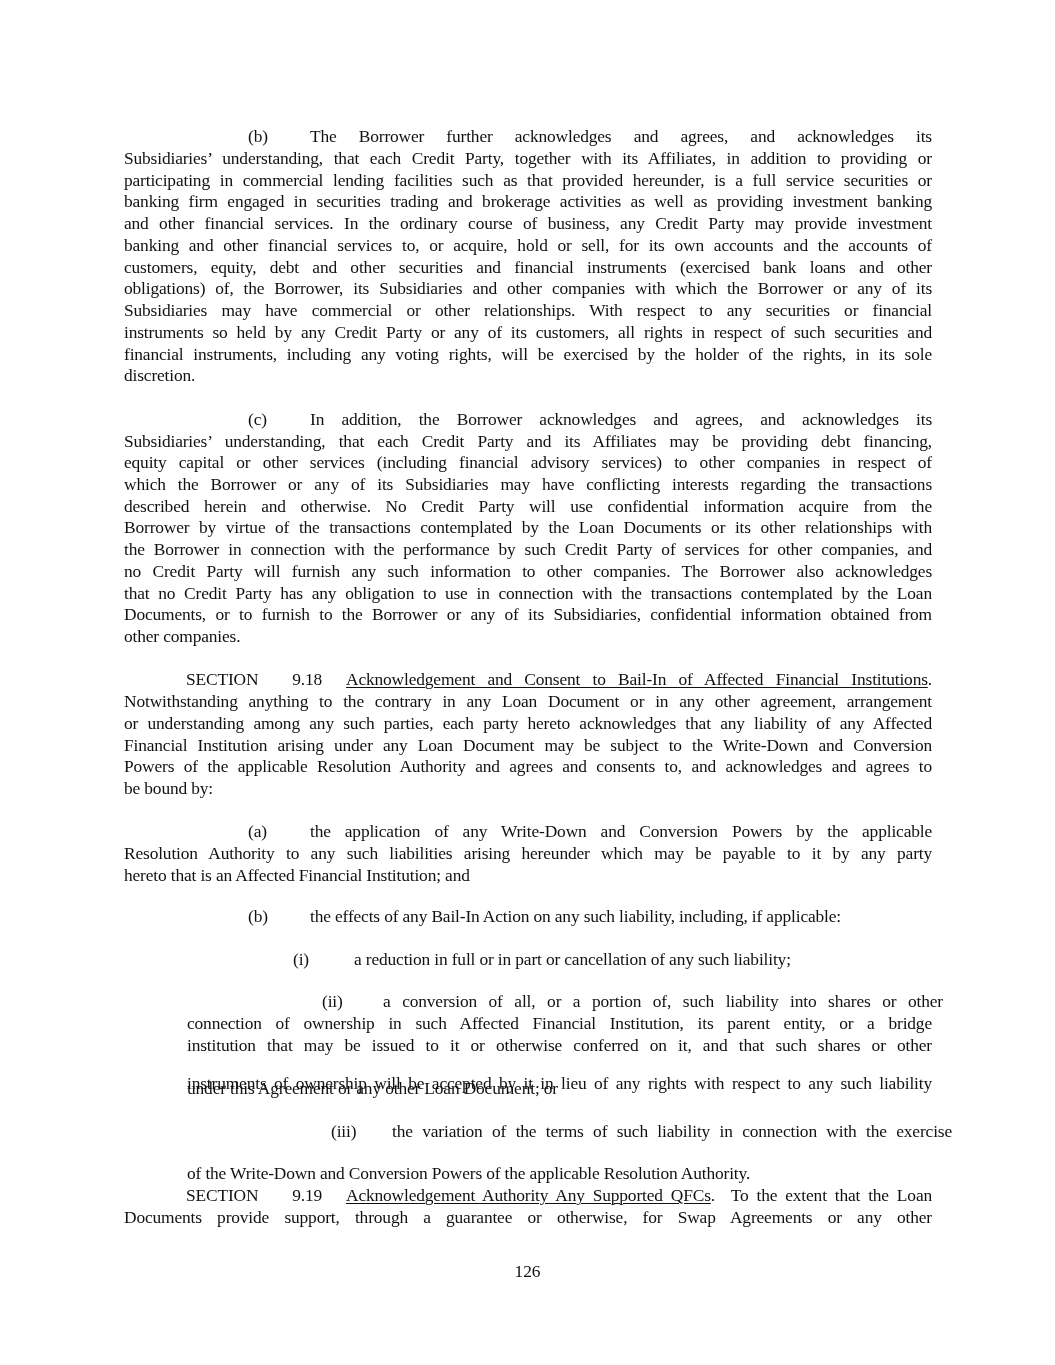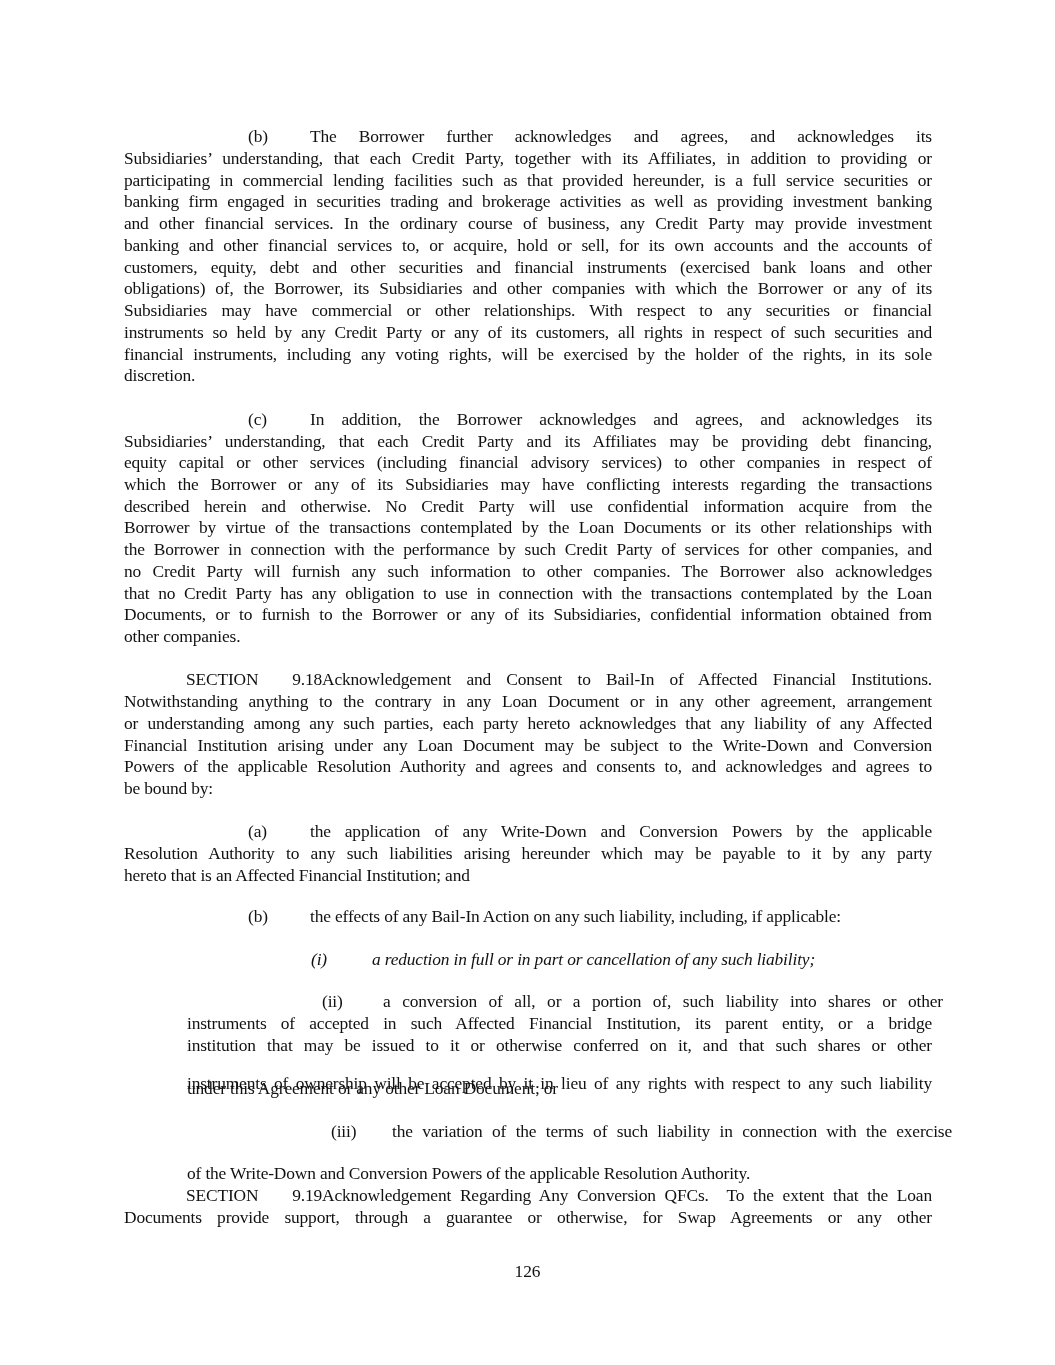--- a/index.html
+++ b/index.html
@@ -12,21 +12,21 @@
   .line {
     position: absolute; height: 22px; line-height: 22px;
     font-size: 17.4px; white-space: nowrap;
     text-align: justify; text-align-last: justify;
     letter-spacing: -0.15px;
   }
   .line.last { text-align: left; text-align-last: left; }
   .std { left: 124px; width: 808px; }
   .ind { left: 187px; width: 745px; }
   .tag { display: inline-block; }
-  .u { text-underline-offset: 2px; text-decoration-thickness: 1px; }
+  .u { text-decoration: underline; text-underline-offset: 2px; text-decoration-thickness: 1px; padding-left: 24px; }
   .pagenum {
     position: absolute; left: 0; width: 1055px; top: 1260px;
     text-align: center; font-size: 17.4px; line-height: 22px;
   }
 </style>
 </head>
 <body>
 
 <div class="page">
 
@@ -82,43 +82,43 @@
     <div class="line std last" style="top:864px;">hereto that is an Affected Financial Institution; and</div>
   </div>
 
   <div>
     <div class="line last" style="top:905px; left:248px; width:684px;">
       <span class="tag" style="width:62px;">(b)</span><span>the effects of any Bail-In Action on any such liability, including, if applicable:</span>
     </div>
   </div>
 
   <div>
-    <div class="line last" style="top:948px; left:311px; width:621px;font-style:italic;">
+    <div class="line last" style="top:948px; left:293px; width:621px;">
       <span class="tag" style="width:61px;">(i)</span><span>a reduction in full or in part or cancellation of any such liability;</span>
     </div>
   </div>
 
   <div>
     <div class="line" style="top:990px; left:322px; width:621px;">
       <span class="tag" style="width:61px;">(ii)</span><span>a conversion of all, or a portion of, such liability into shares or other</span>
     </div>
-    <div class="line ind" style="top:1012px;">instruments of accepted in such Affected Financial Institution, its parent entity, or a bridge</div>
+    <div class="line ind" style="top:1012px;">connection of ownership in such Affected Financial Institution, its parent entity, or a bridge</div>
     <div class="line ind" style="top:1034px;">institution that may be issued to it or otherwise conferred on it, and that such shares or other</div>
     <div class="line ind" style="top:1056px;margin-top:16px;">instruments of ownership will be accepted by it in lieu of any rights with respect to any such liability</div>
     <div class="line ind last" style="top:1077px;">under this Agreement or any other Loan Document; or</div>
   </div>
 
   <div>
     <div class="line" style="top:1120px; left:311px; width:621px;margin-left:20px;">
       <span class="tag" style="width:61px;">(iii)</span><span>the variation of the terms of such liability in connection with the exercise</span>
     </div>
     <div class="line ind last" style="top:1142px;margin-top:20px;">of the Write-Down and Conversion Powers of the applicable Resolution Authority.</div>
   </div>
 
   <div>
     <div class="line" style="top:1184px; left:186px; width:746px;">
-      <span class="tag" style="width:136px;">SECTION 9.19</span><span class="u">Acknowledgement Regarding Any Conversion QFCs</span><span>.</span>&nbsp;&nbsp;<span>To the extent that the Loan</span>
+      <span class="tag" style="width:136px;">SECTION 9.19</span><span class="u">Acknowledgement Authority Any Supported QFCs</span><span>.</span>&nbsp;&nbsp;<span>To the extent that the Loan</span>
     </div>
     <div class="line std" style="top:1206px;">Documents provide support, through a guarantee or otherwise, for Swap Agreements or any other</div>
   </div>
 
   <div class="pagenum">126</div>
 </div>
 
 </body></html>

